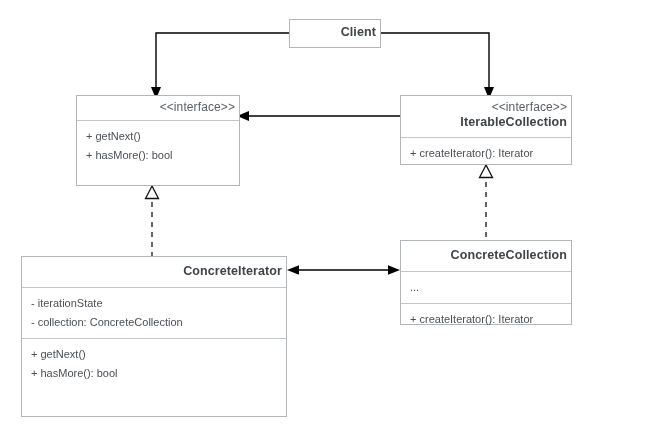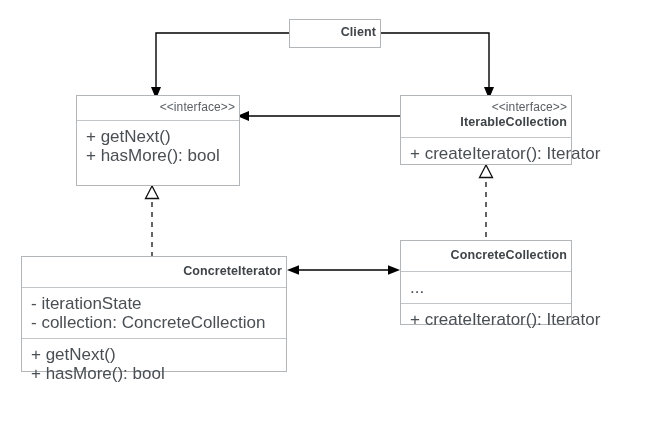--- a/index.html
+++ b/index.html
@@ -46,21 +46,21 @@
     line-height: 17px;
     color: #3f4448;
     letter-spacing: 0.1px;
   }
   .uml-compartment {
     box-sizing: border-box;
     border-top: 1.3px solid #c3c6c9;
     padding: 6px 8px 6px 9px;
   }
   .member {
-    font-size: 17px;
+    font-size: 11px;
     line-height: 19px;
     color: #4a4f54;
     white-space: nowrap;
   }
 
   
   #wires {
     position: absolute;
     left: 0;
     top: 0;
@@ -144,21 +144,21 @@
   <div class="uml-box" style="left:400px; top:95px; width:172px; height:70px;">
     <div class="uml-header">
       <span class="stereotype">&lt;&lt;interface&gt;&gt;</span>
       <span class="class-name">IterableCollection</span>
     </div>
     <div class="uml-compartment">
       <div class="member">+ createIterator(): Iterator</div>
     </div>
   </div>
 
-  <div class="uml-box" style="left:21px; top:256px; width:266px; height:116px;">
+  <div class="uml-box" style="left:21px; top:256px; width:266px; height:161px;">
     <div class="uml-header" style="padding-top:6px; padding-bottom:7px;">
       <span class="class-name">ConcreteIterator</span>
     </div>
     <div class="uml-compartment">
       <div class="member">- iterationState</div>
       <div class="member">- collection: ConcreteCollection</div>
     </div>
     <div class="uml-compartment">
       <div class="member">+ getNext()</div>
       <div class="member">+ hasMore(): bool</div>

